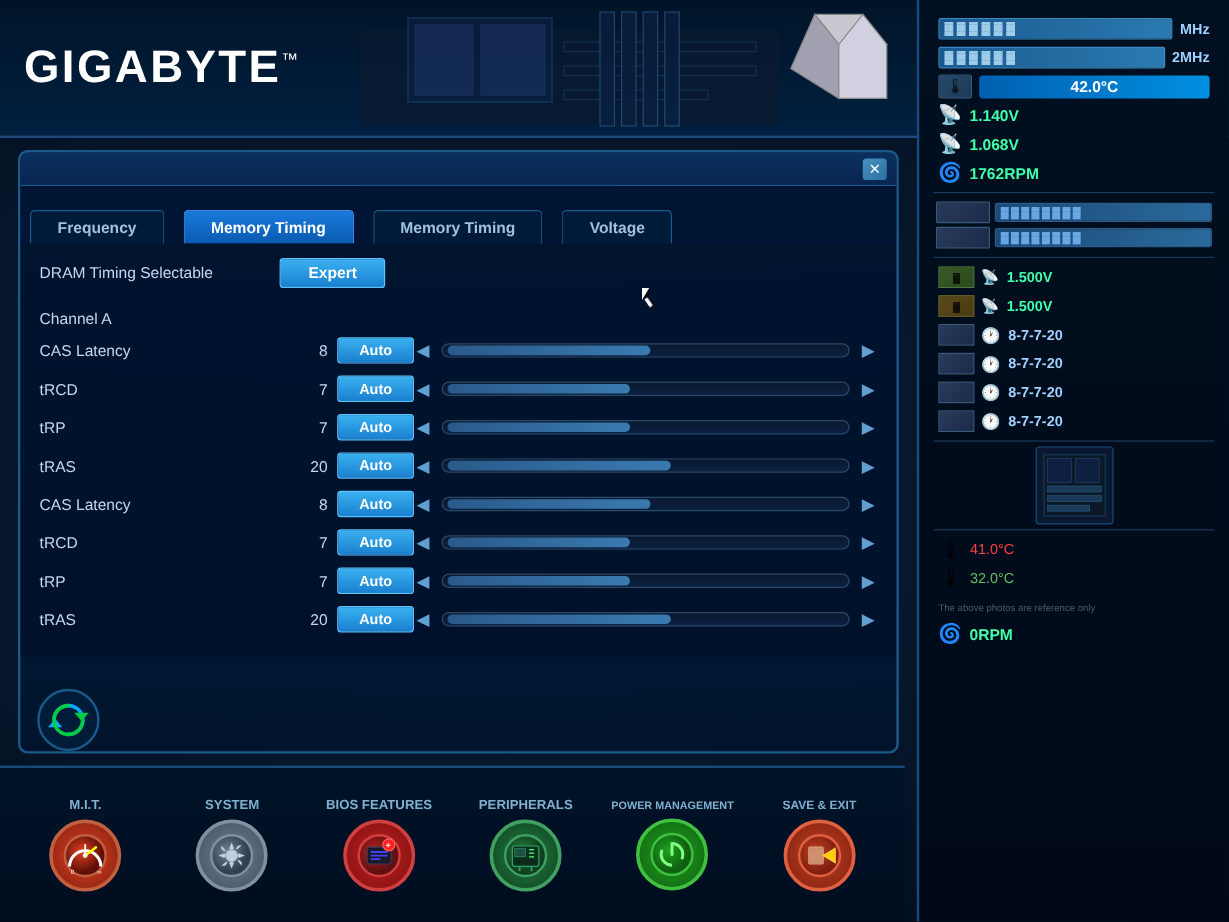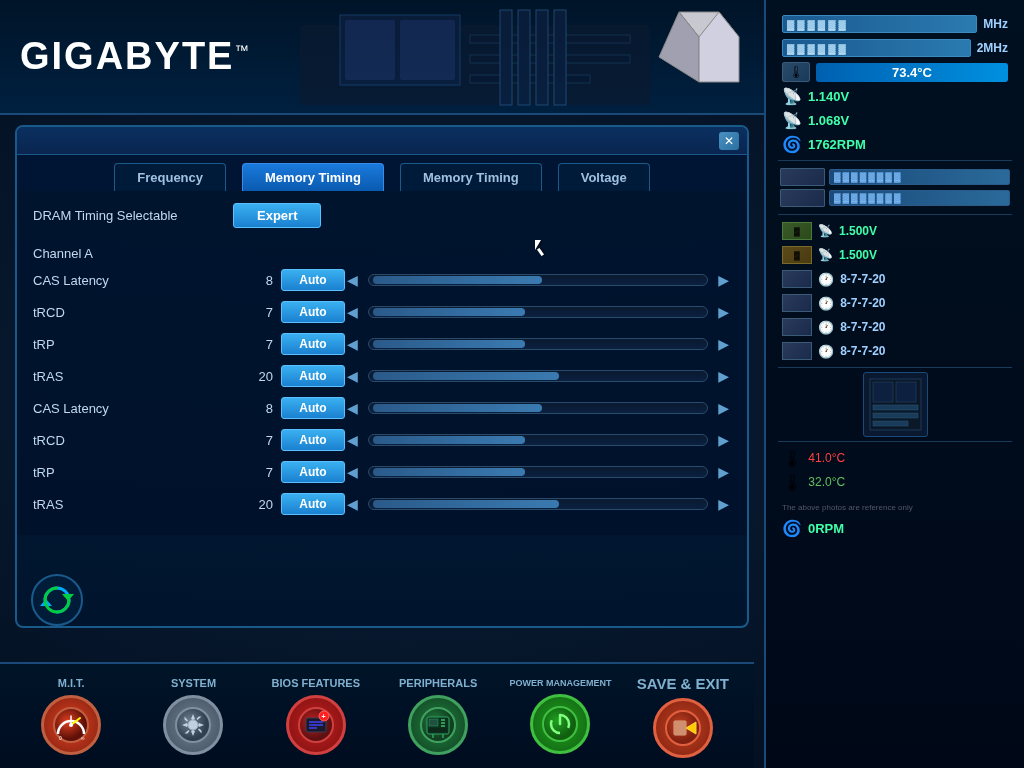--- a/index.html
+++ b/index.html
@@ -145,23 +145,22 @@
       cursor: pointer;
       display: flex;
       align-items: center;
       justify-content: center;
     }
 
     
     .tab-bar {
       display: flex;
       gap: 16px;
-      padding: 8px 8px 0;
+      padding: 20px 8px 0;
       background: rgba(0,20,50,0.8);
-      justify-content: center;
     }
 
     .tab {
       padding: 6px 22px;
       border-radius: 4px 4px 0 0;
       font-size: 13px;
       font-weight: bold;
       cursor: pointer;
       border: 1px solid #1a5a8a;
       border-bottom: none;
@@ -272,21 +271,21 @@
       margin: 0 2px;
       cursor: pointer;
     }
 
     
     .bottom-nav {
       position: absolute;
       bottom: 0;
       left: 0;
       right: 270px;
-      height: 106px;
+      height: 130px;
       background: linear-gradient(180deg, #001428 0%, #000c20 100%);
       border-top: 2px solid #1a4a7a;
       display: flex;
       align-items: center;
       justify-content: space-around;
       padding: 0 10px;
     }
 
     .nav-item {
       display: flex;
@@ -458,21 +457,21 @@
       <div style="flex:1; height:18px; background:linear-gradient(90deg,#1a5a90,#2a7ab0); border:1px solid #3a8ac0; border-radius:2px; display:flex; align-items:center; padding:0 4px;">
         <span style="color:#c0e8ff; font-size:10px; letter-spacing:3px;">▓▓▓▓▓▓</span>
       </div>
       <span class="mhz-text">2MHz</span>
     </div>
 
     <div class="rp-row">
       <div style="width:28px; height:20px; background:linear-gradient(135deg,#2a4a6a,#1a3a5a); border:1px solid #3a5a7a; border-radius:2px; display:flex; align-items:center; justify-content:center;">
         <span style="font-size:12px;">🌡</span>
       </div>
-      <div style="background:linear-gradient(90deg,#0060b0,#0090e0); color:white; font-size:13px; font-weight:bold; padding:2px 10px; border-radius:3px; flex:1; text-align:center;">73.4°C</div>
+      <div style="background:linear-gradient(90deg,#0060b0,#0090e0); color:white; font-size:13px; font-weight:bold; padding:2px 10px; border-radius:3px; flex:1; text-align:center;">42.0°C</div>
     </div>
 
     <div class="rp-row">
       <span class="antenna-icon">📡</span>
       <span class="voltage-display">1.140V</span>
     </div>
 
     <div class="rp-row">
       <span class="antenna-icon">📡</span>
       <span class="voltage-display">1.068V</span>
@@ -810,21 +809,21 @@
               <stop offset="100%" stop-color="#106010"></stop>
             </radialGradient>
           </defs>
         <circle cx="19" cy="19" r="9" fill="none" stroke="#80ff80" stroke-width="2.5" stroke-dasharray="18 10" stroke-dashoffset="14"></circle>
         <line x1="19" y1="10" x2="19" y2="19" stroke="#80ff80" stroke-width="2.5" stroke-linecap="round"></line>
       </svg>
     </div>
   </div>
 
   <div class="nav-item">
-    <span class="nav-label" style="font-size:15px;">SAVE &amp; EXIT</span>
+    <span class="nav-label" style="font-size:10px;">SAVE &amp; EXIT</span>
     <div class="nav-icon nav-icon-exit">
       <svg width="38" height="38" viewBox="0 0 38 38">
         <circle cx="19" cy="19" r="17" fill="url(#gExit)" stroke="#e06040" stroke-width="2"></circle>
         <defs>
             <radialGradient id="gExit" cx="40%" cy="40%">
               <stop offset="0%" stop-color="#c04020"></stop>
               <stop offset="100%" stop-color="#802010"></stop>
             </radialGradient>
           </defs>
         <rect x="10" y="12" width="12" height="14" fill="#c08060" rx="1" stroke="#e0a080"></rect>

